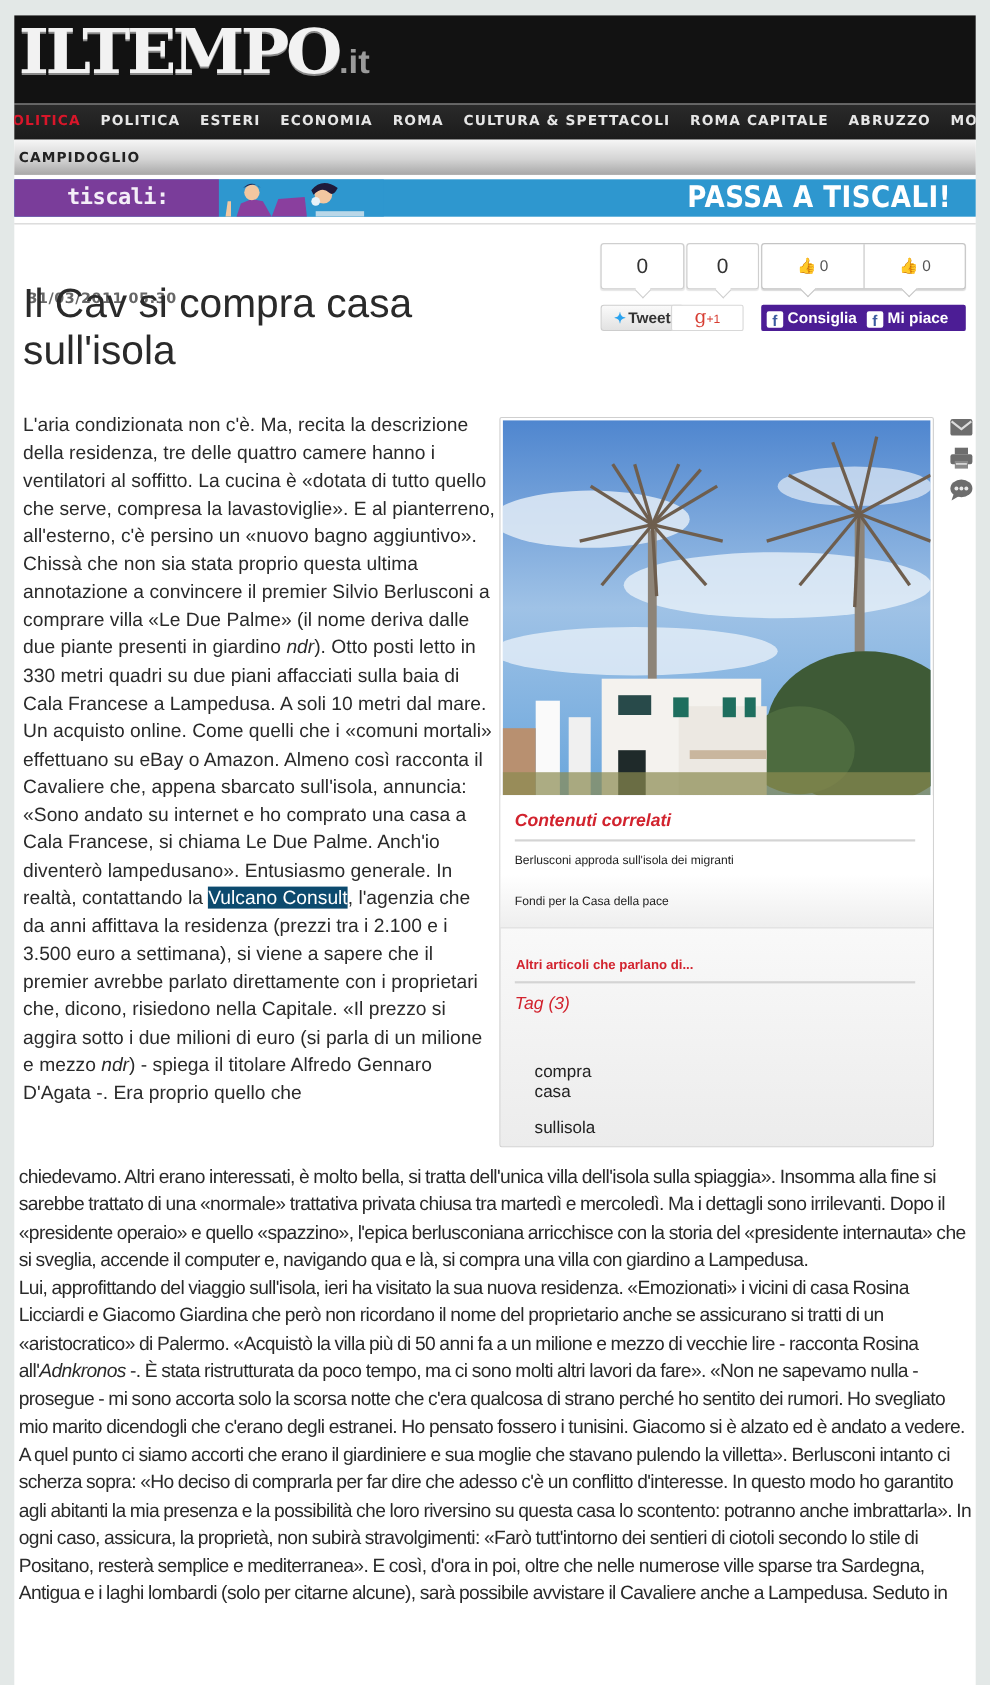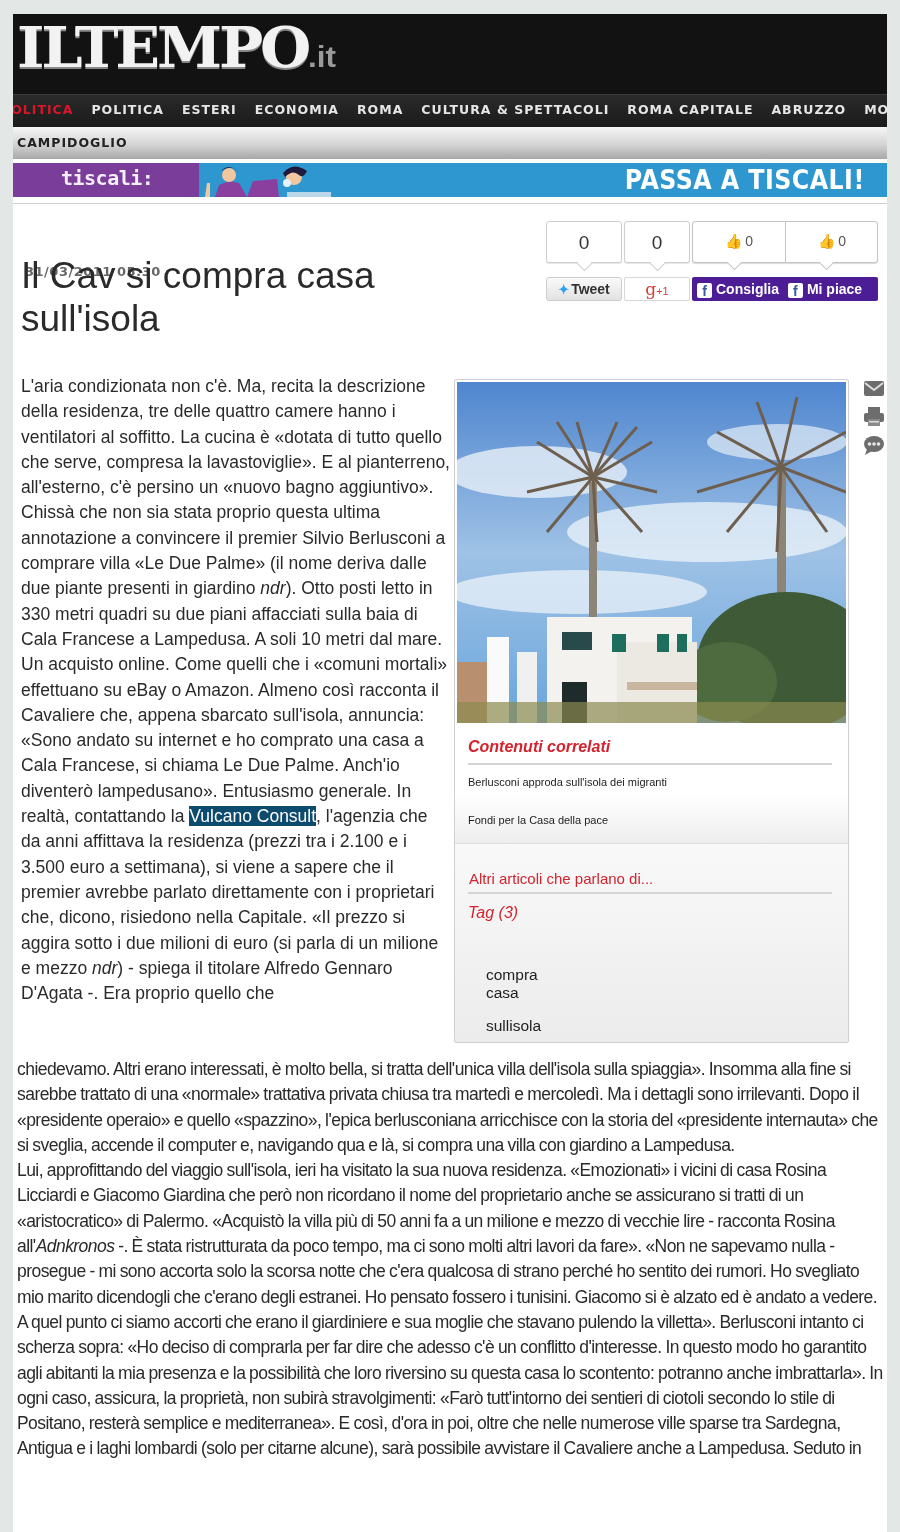--- a/index.html
+++ b/index.html
@@ -115,21 +115,21 @@
     border-right:1px solid #c4c4c4; border-bottom:1px solid #c4c4c4;
     transform:rotate(45deg);
   }
   .btn-tweet {
     position:absolute; left:0; top:56px; width:74px; height:22px;
     background:linear-gradient(#fafafa,#e2e2e2); border:1px solid #cdcdcd; border-radius:3px;
     font-size:14px; font-weight:bold; color:#333; line-height:22px; text-align:center;
   }
   .btn-tweet .bird { color:#2aa3ef; font-size:13px; margin-right:2px; }
   .btn-gplus {
-    position:absolute; left:78px; top:56px; width:64px; height:22px;
+    position:absolute; left:64px; top:56px; width:64px; height:22px;
     background:#fff; border:1px solid #d8d8d8; border-radius:2px;
     color:#d73d32; text-align:center; line-height:22px;
     font-family:"DejaVu Serif", serif; font-size:17px;
   }
   .btn-gplus small { font-family:"Liberation Sans", sans-serif; font-size:11px; }
   .btn-fb {
     position:absolute; left:146px; top:56px; width:186px; height:24px;
     background:#4c1d95; border-radius:2px; color:#fff;
     font-size:14px; font-weight:bold; line-height:24px; white-space:nowrap;
   }
@@ -166,21 +166,21 @@
   }
   .sec-title-italic {
     position:absolute; left:13px; top:15px;
     font-size:16px; font-weight:bold; font-style:italic; color:#d2232e;
   }
   .sec-rule { position:absolute; left:13px; width:364px; height:2px; background:#d4d4d4; }
   .rel-link {
     position:absolute; left:13px; font-size:11px; color:#222;
   }
   .sec-title {
-    position:absolute; left:14px; font-size:15px; font-weight:normal; color:#d2232e;
+    position:absolute; left:14px; font-size:12px; font-weight:bold; color:#d2232e;
   }
   .tag-header {
     position:absolute; left:13px; font-size:16px; font-style:italic; color:#d2232e;
   }
   .tag-item { position:absolute; left:31px; font-size:15.5px; color:#222; }
   
   .tools { position:absolute; left:849px; top:364px; width:26px; }
   .tool { position:absolute; left:0; width:24px; height:22px; }
 </style>
 </head>

